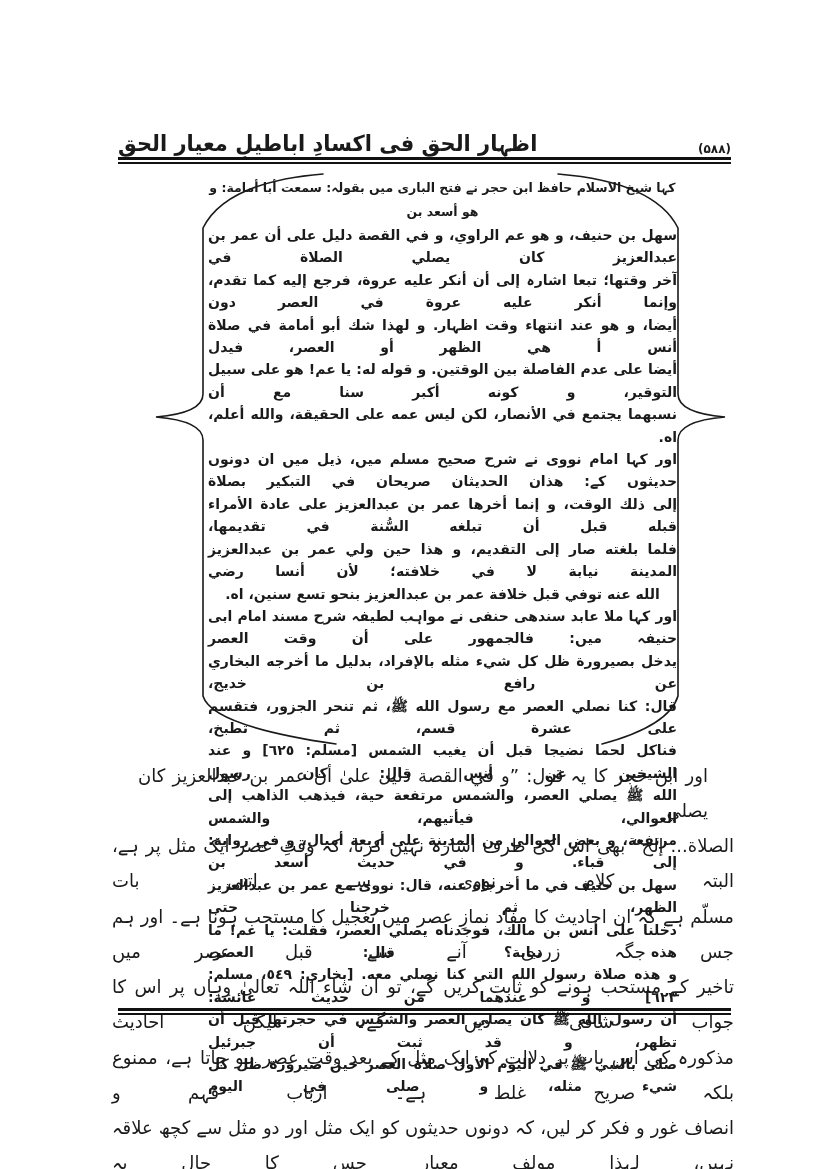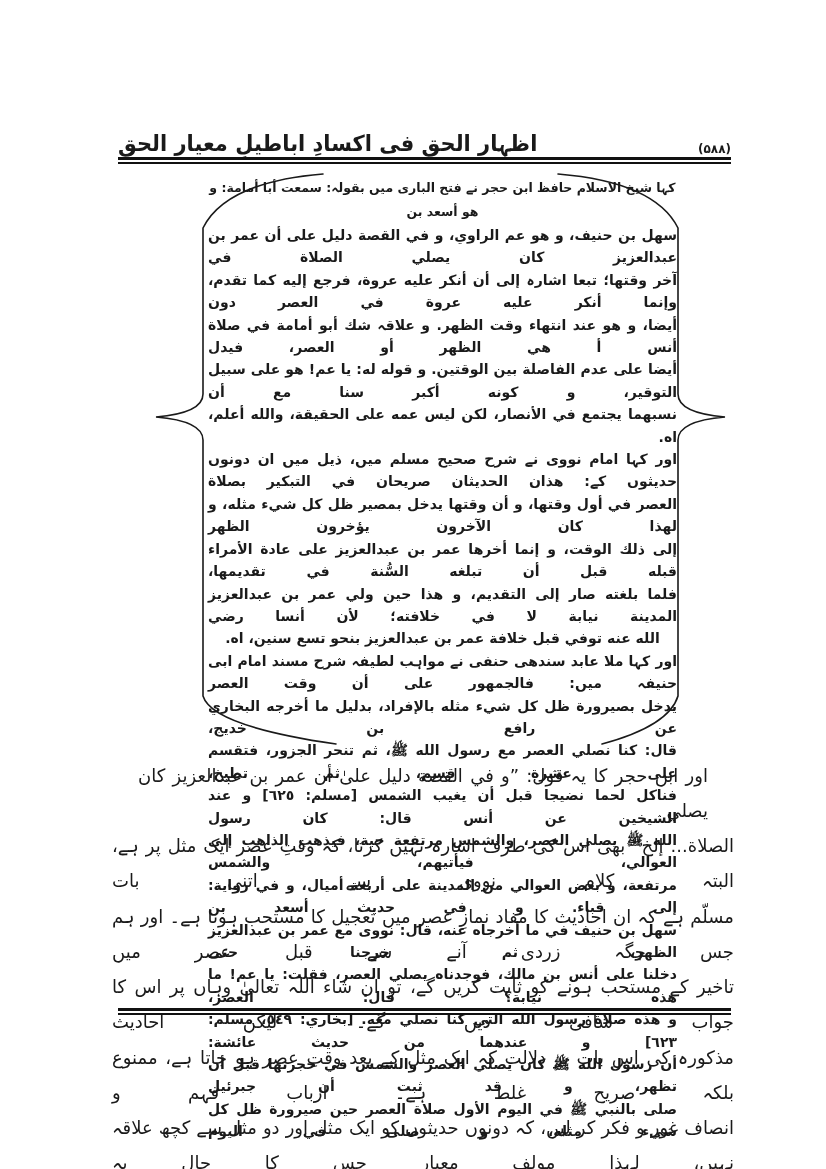--- a/index.html
+++ b/index.html
@@ -79,25 +79,24 @@
     <svg class="frame-svg" viewBox="0 0 613 585" xmlns="http://www.w3.org/2000/svg" fill="none" stroke="#1a1a1a" stroke-width="1.6" stroke-linecap="round">
 
       <path d="M 189 8 Q 92 16 69 62 L 69 228 Q 69 247 22 251 Q 69 255 69 274 L 69 530 Q 78 560 202 578"></path>
 
       <path d="M 424 8 Q 521 16 544 62 L 544 228 Q 544 247 591 251 Q 544 255 544 274 L 544 530 Q 535 560 468 578"></path>
     </svg>
     <div class="frame-inner">
       <div class="qline center opening">کہا شیخ الاسلام حافظ ابن حجر نے فتح الباری میں بقولہ: سمعت أبا أمامة: و هو أسعد بن</div>
       <div class="qline">سهل بن حنيف، و هو عم الراوي، و في القصة دليل على أن عمر بن عبدالعزيز كان يصلي الصلاة في</div>
       <div class="qline">آخر وقتها؛ تبعا اشارہ إلى أن أنكر عليه عروة، فرجع إليه كما تقدم، وإنما أنكر عليه عروة في العصر دون</div>
-      <div class="qline">أيضا، و هو عند انتهاء وقت الظهر. و علاقہ شك أبو أمامة في صلاة أنس أ هي الظهر أو العصر، فيدل</div>
+      <div class="qline">أيضا، و هو عند انتهاء وقت اظہار. و لهذا شك أبو أمامة في صلاة أنس أ هي الظهر أو العصر، فيدل</div>
       <div class="qline">أيضا على عدم الفاصلة بين الوقتين. و قوله له: يا عم! هو على سبيل التوقير، و كونه أكبر سنا مع أن</div>
       <div class="qline" style="text-align-last:right">نسبهما يجتمع في الأنصار، لكن ليس عمه على الحقيقة، والله أعلم، اه.</div>
       <div class="qline">اور کہا امام نووی نے شرح صحیح مسلم میں، ذیل میں ان دونوں حدیثوں کے: هذان الحديثان صريحان في التبكير بصلاة</div>
-      <div class="qline">العصر في أول وقتها، و أن وقتها يدخل بمصير ظل كل شيء مثله، و لهذا كان الآخرون يؤخرون الظهر</div>
       <div class="qline">إلى ذلك الوقت، و إنما أخرها عمر بن عبدالعزيز على عادة الأمراء قبله قبل أن تبلغه السُّنة في تقديمها،</div>
       <div class="qline">فلما بلغته صار إلى التقديم، و هذا حين ولي عمر بن عبدالعزيز المدينة نيابة لا في خلافته؛ لأن أنسا رضي</div>
       <div class="qline center">الله عنه توفي قبل خلافة عمر بن عبدالعزيز بنحو تسع سنين، اه.</div>
       <div class="qline">اور کہا ملا عابد سندھی حنفی نے مواہب لطیفہ شرح مسند امام ابی حنیفہ میں: فالجمهور على أن وقت العصر</div>
       <div class="qline">يدخل بصيرورة ظل كل شيء مثله بالإفراد، بدليل ما أخرجه البخاري عن رافع بن خديج،</div>
       <div class="qline">قال: كنا نصلي العصر مع رسول الله ﷺ، ثم تنحر الجزور، فتقسم على عشرة قسم، ثم تطبخ،</div>
       <div class="qline">فناكل لحما نضيجا قبل أن يغيب الشمس [مسلم: ٦٢٥] و عند الشيخين عن أنس قال: كان رسول</div>
       <div class="qline">الله ﷺ يصلي العصر، والشمس مرتفعة حية، فيذهب الذاهب إلى العوالي، فيأتيهم، والشمس</div>
       <div class="qline">مرتفعة، و بعض العوالي من المدينة على أربعة أميال، و في رواية: إلى قباء. و في حديث أسعد بن</div>
       <div class="qline">سهل بن حنيف في ما أخرجاه عنه، قال: نووی مع عمر بن عبدالعزيز الظهر، ثم خرجنا حتى</div>

